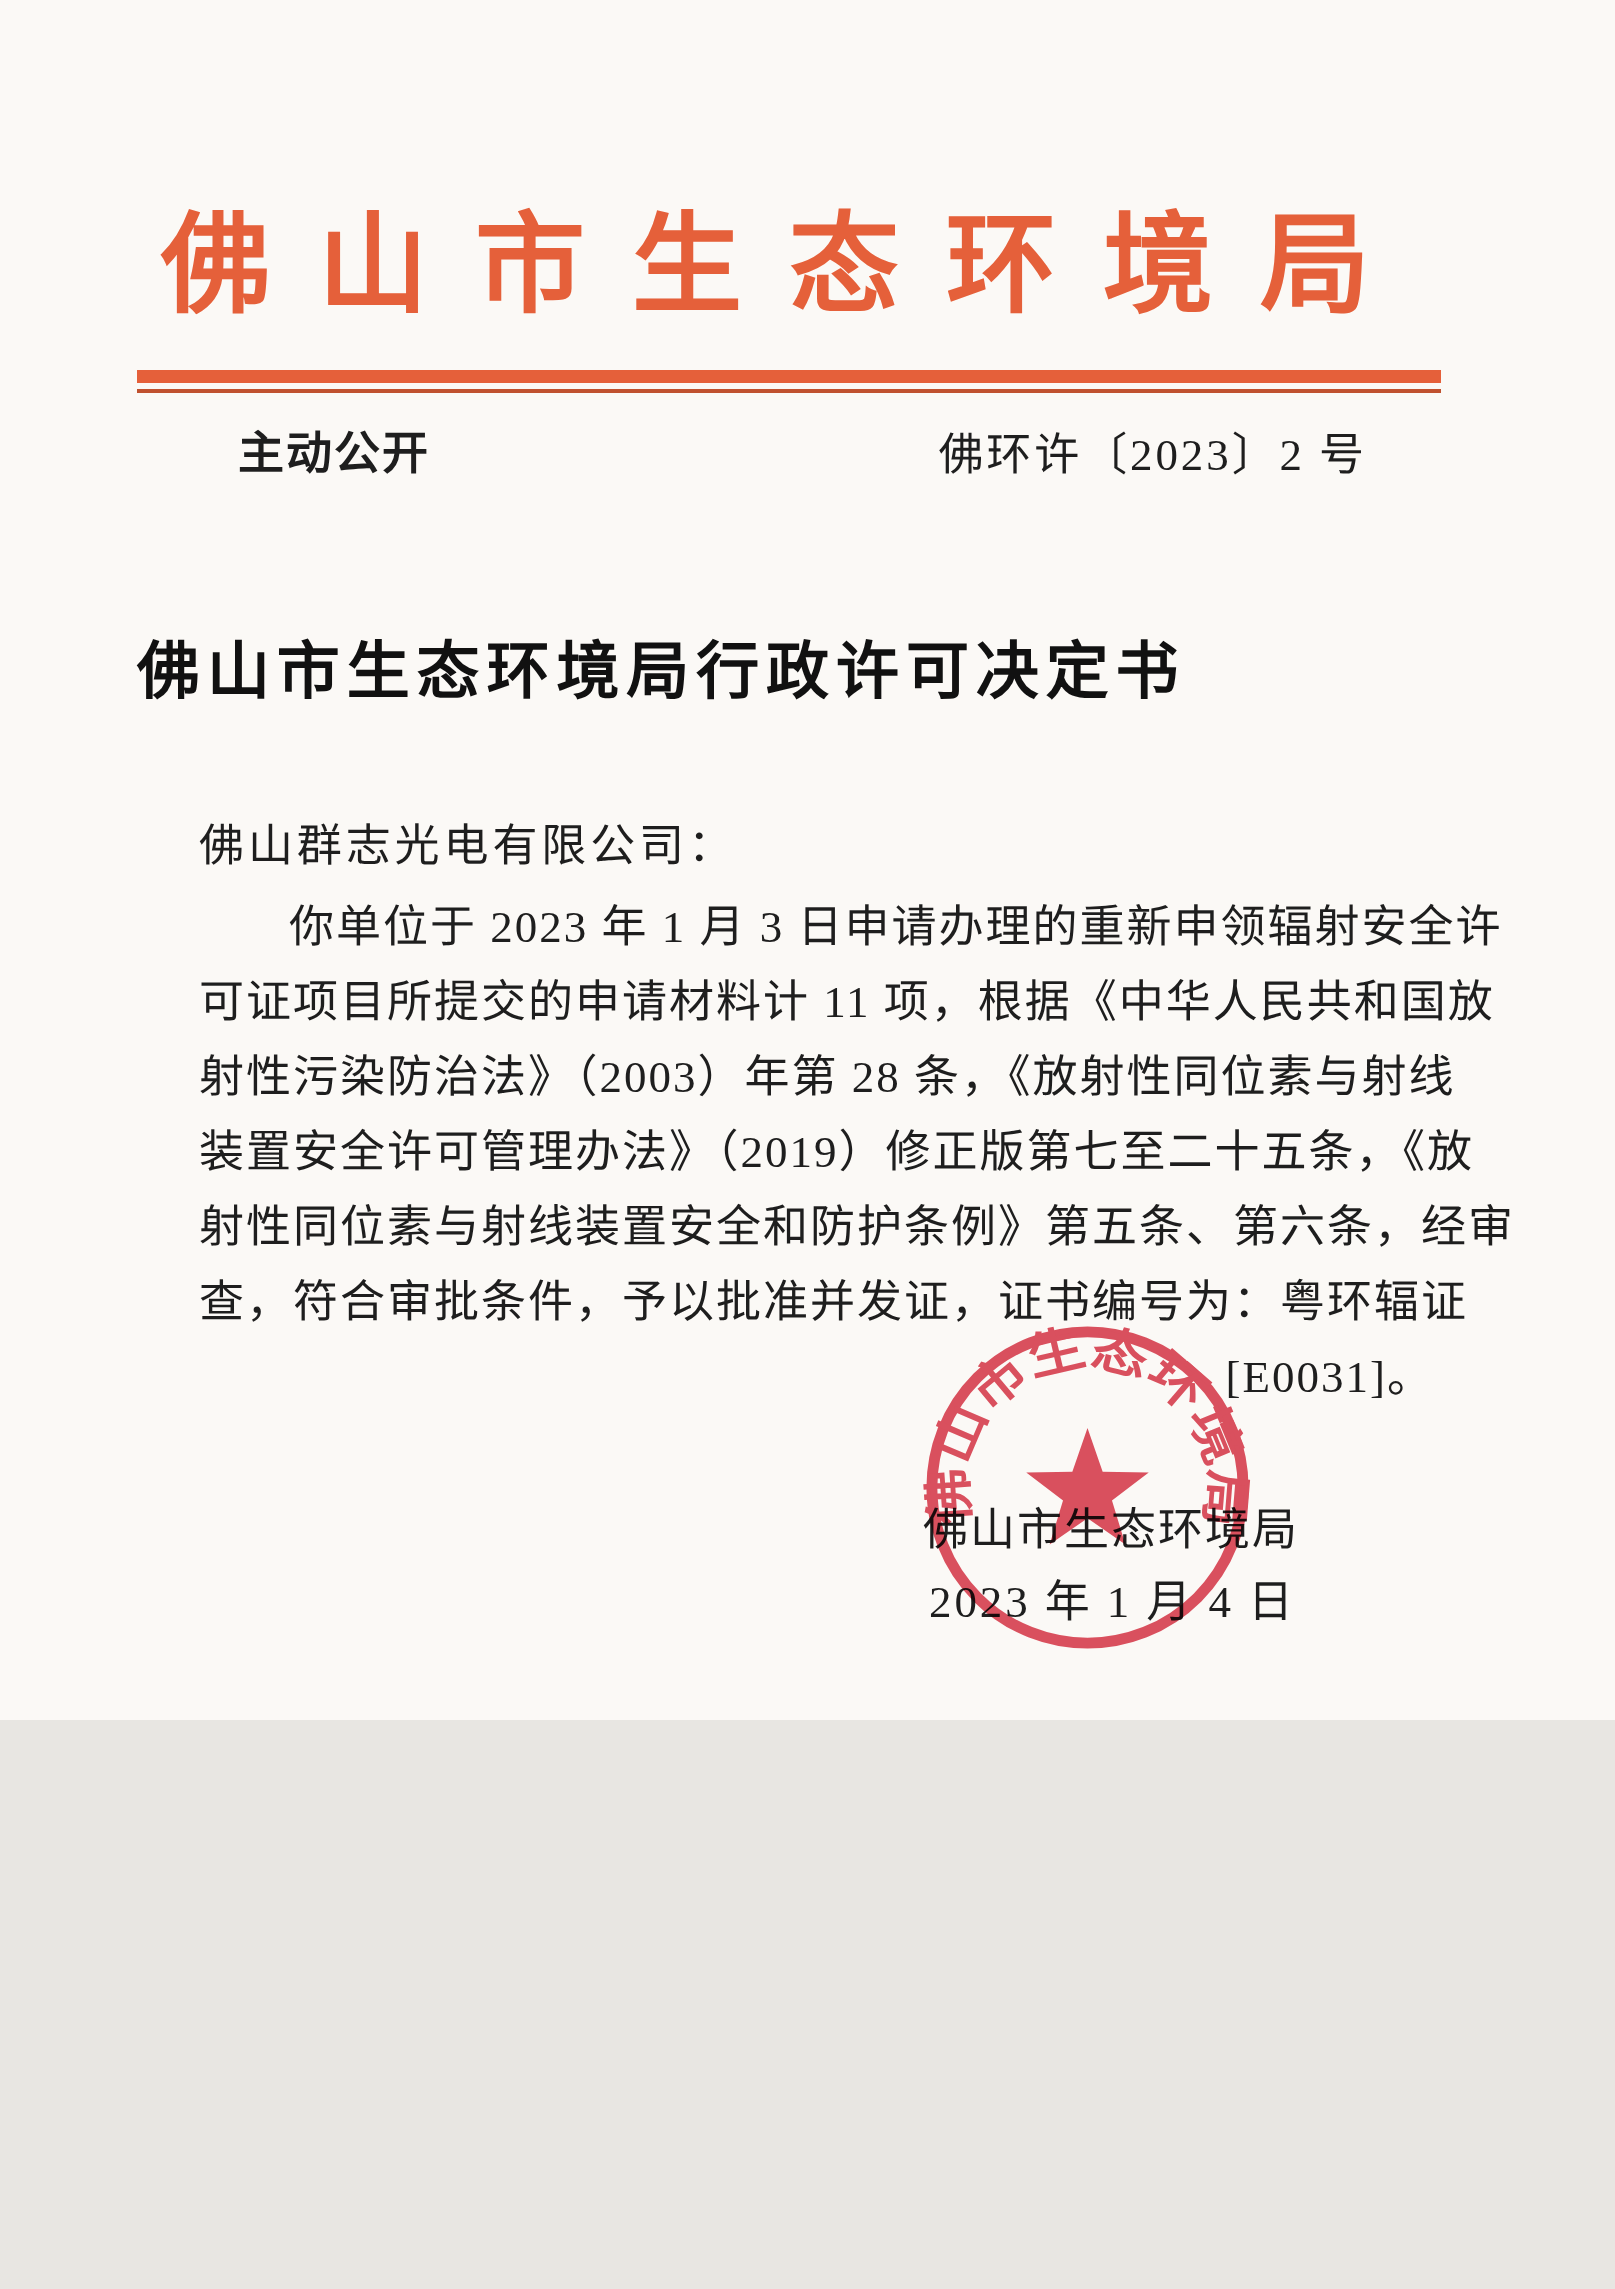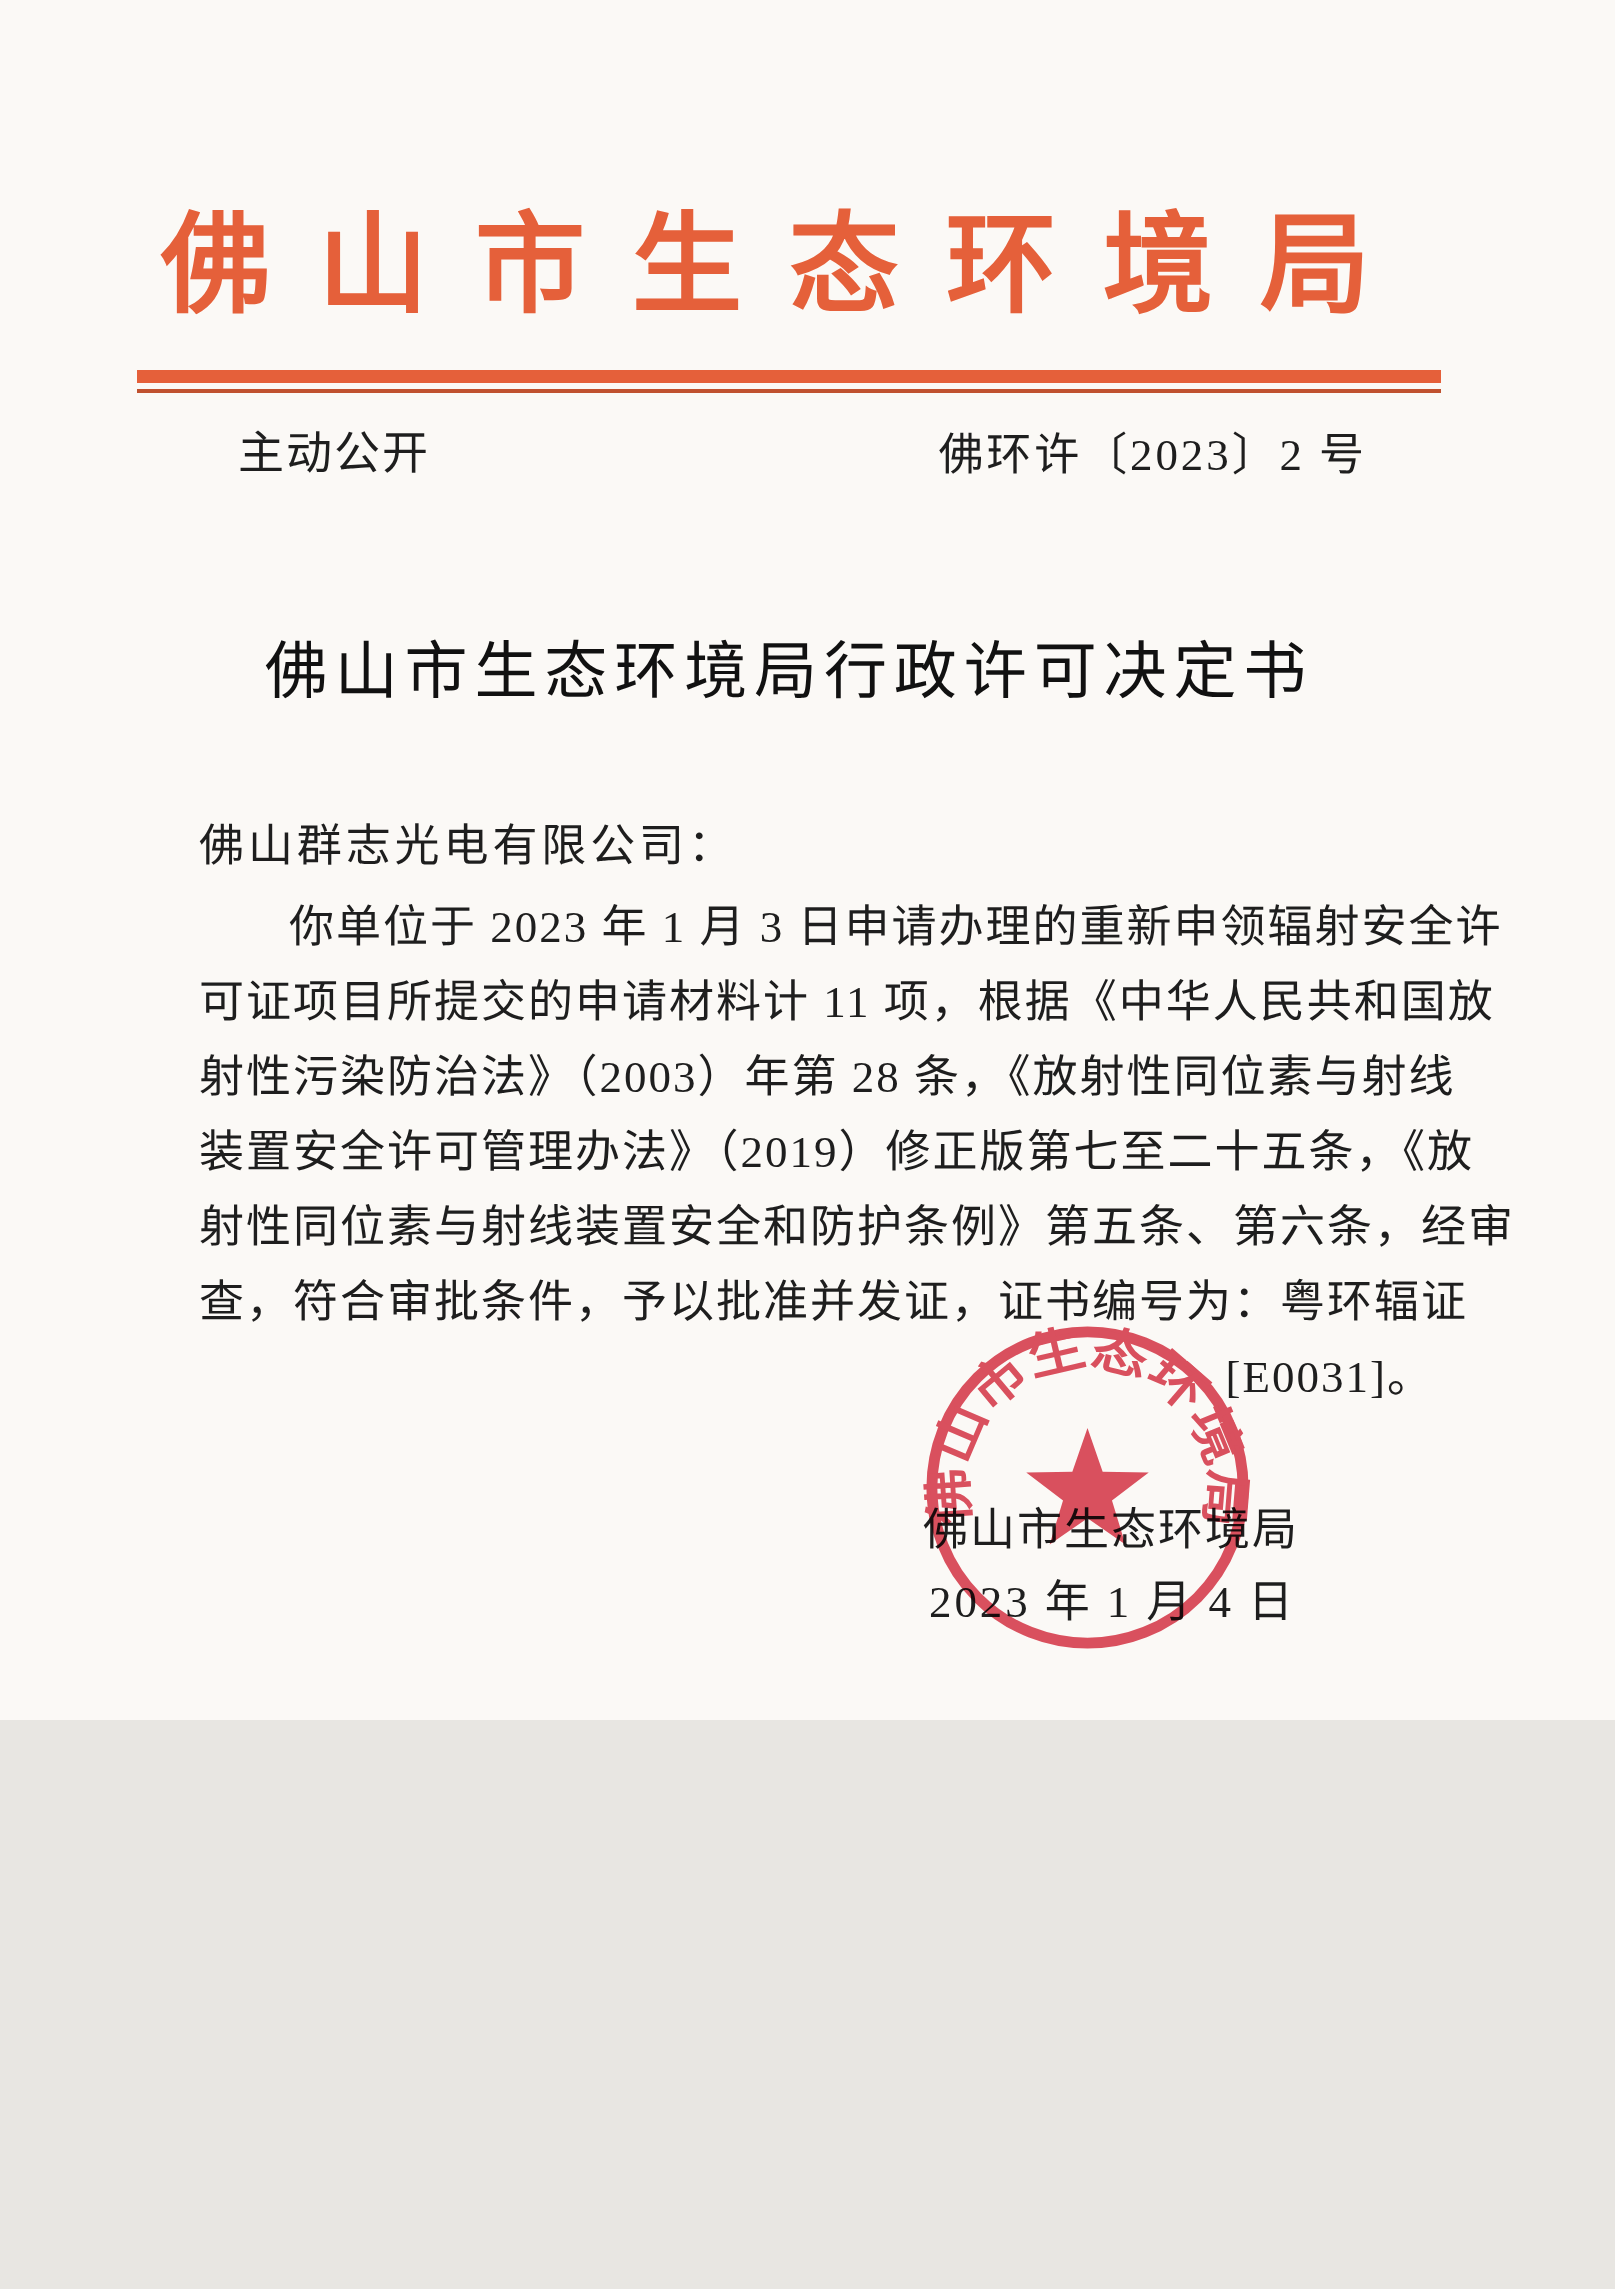--- a/index.html
+++ b/index.html
@@ -40,42 +40,41 @@
   .rule{position:absolute;left:137px;width:1304px;}
   .rule-top-thick{top:370px;height:12.7px;background:var(--rule-thick);}
   .rule-top-thin{top:389px;height:3.9px;background:var(--rule-thin);}
   .rule-bottom-thin{top:2126px;height:3.9px;width:1313px;background:var(--rule-thin);}
   .rule-bottom-thick{top:2136px;height:13.7px;width:1313px;background:var(--rule-thick);}
   
   .publicity{
     position:absolute;
     left:238px; top:428px;
     font-size:46px; line-height:51px;
-    font-weight:normal;
+    font-weight:bold;
     font-family:"Liberation Sans","DejaVu Sans",sans-serif;
     color:var(--ink);
     letter-spacing:2px;
     white-space:nowrap;
   }
   .doc-number{
     position:absolute;
     right:248px; top:414px;
     font-size:45px; line-height:51px;
     letter-spacing:2.9px;
     white-space:nowrap;
     color:var(--ink);
     margin-top:16px;
   }
   
   .doc-title{
     position:absolute;
     top:635px; left:137px; width:1304px;
-    text-align:center;
     font-size:63px; line-height:74px;
-    font-weight:normal;
+    font-weight:bold;
     letter-spacing:6.9px;
     white-space:nowrap;
     color:#111;
   }
   
   .addressee{
     position:absolute;
     left:199px; top:819px;
     font-size:45px; line-height:55px;
     letter-spacing:3.9px;

